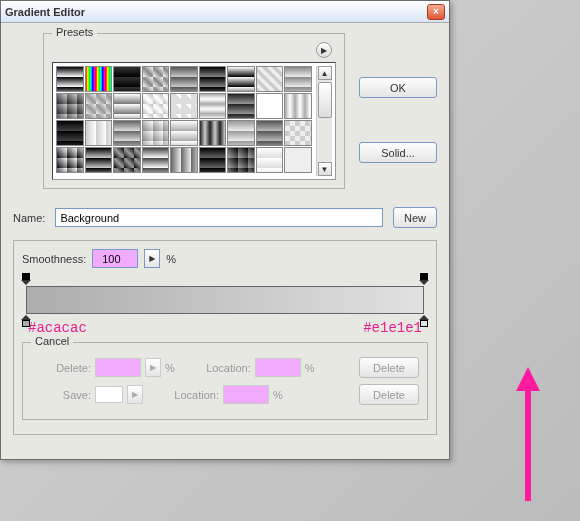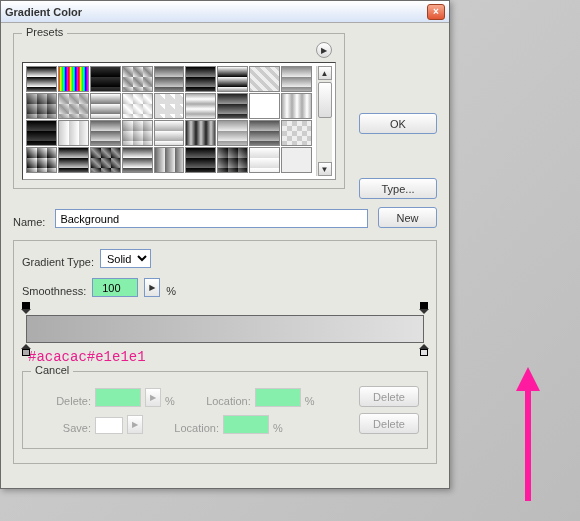--- a/index.html
+++ b/index.html
@@ -4,65 +4,65 @@
 <style>
   * { box-sizing: border-box; font-family: Tahoma, Arial, sans-serif; }
   body { margin:0; width:580px; height:521px; background:linear-gradient(135deg,#d4d4d4,#bcbcbc); position:relative; }
   .dialog { position:absolute; left:0; top:0; width:450px; background:#e8e8e3; border:1px solid #6b6b6b; box-shadow:2px 2px 6px rgba(0,0,0,0.3); }
   .titlebar { height:22px; background:linear-gradient(#fff,#d8e4f7); display:flex; align-items:center; justify-content:space-between; padding:0 4px; border-bottom:1px solid #aaa; }
   .titlebar-text { font-size:11px; font-weight:bold; color:#333; }
   .closebtn { width:18px; height:16px; background:linear-gradient(#f7a98f,#e15633); border:1px solid #a04020; border-radius:3px; display:flex; align-items:center; justify-content:center; color:#fff; font-size:10px; font-weight:bold; cursor:pointer; }
   .body { padding:10px 12px 14px 12px; font-size:11px; color:#333; }
   .fieldset { border:1px solid #b0b0ab; padding:8px; margin-bottom:10px; position:relative; }
   .fieldset-label { position:absolute; top:-8px; left:8px; background:#e8e8e3; padding:0 4px; font-size:11px; }
-  .row { display:flex; align-items:flex-end; gap:6px; }
-  .presets-row { display:flex; gap:14px; align-items:flex-end; }
+  .row { display:flex; align-items:center; gap:6px; }
+  .presets-row { display:flex; gap:14px; align-items:center;margin-left:30px; }
   .presets-box { flex:1; }
   .presets-grid-wrap { border:1px inset #999; background:#fff; padding:3px; display:flex; gap:4px; height:118px; }
   .presets-grid { flex:1; display:grid; grid-template-columns:repeat(9,1fr); grid-auto-rows:26px; gap:1px; }
   .swatch { border:1px solid #888; }
   .scrollbar { width:16px; background:#e8e8e3; border-left:1px solid #ccc; display:flex; flex-direction:column; justify-content:space-between; align-items:center; }
   .sb-btn { width:14px; height:14px; background:linear-gradient(#fff,#ddd); border:1px solid #999; font-size:8px; display:flex; align-items:center; justify-content:center; }
   .sb-thumb { width:14px; flex:0 0 36px; background:linear-gradient(#fff,#ddd); border:1px solid #999; border-radius:2px; margin-top:2px; }
   .btns { display:flex; flex-direction:column; gap:18px; width:78px; margin-top:8px; }
   .btn { height:21px; background:linear-gradient(#fefefe,#e4e4e4); border:1px solid #7a98c8; border-radius:3px; font-size:11px; display:flex; align-items:center; justify-content:center; cursor:pointer; }
   .btn.disabled { color:#999; border-color:#bbb; }
   .gap { height:8px; }
   .input-text { height:19px; border:1px solid #7a98c8; background:#fff; padding:1px 4px; font-size:11px; }
-  .input-small { width:46px; height:19px; border:1px solid #ccc; background:#86efac; padding:1px 9px; font-size:11px; }
+  .input-small { width:46px; height:19px; border:1px solid #ccc; background:#f0abfc; padding:1px 9px; font-size:11px; }
   .input-small.on { border:1px solid #7a98c8; }
   .dropdown { height:19px; border:1px solid #7a98c8; background:#fff; font-size:11px; padding:0 2px; }
   .spin { width:16px; height:19px; border:1px solid #7a98c8; background:linear-gradient(#fff,#e4e4e4); display:flex; align-items:center; justify-content:center; font-size:8px; }
   .spin.dis { border-color:#ccc; color:#aaa; }
   .playbtn { width:16px; height:16px; border:1px solid #999; border-radius:8px; background:linear-gradient(#fff,#ddd); display:flex; align-items:center; justify-content:center; font-size:8px; margin-left:auto; margin-right:4px; margin-bottom:4px; }
   .grad-preview-wrap { position:relative; margin:18px 4px 6px 4px; }
   .grad-preview { height:28px; border:1px solid #666; }
   .stop-top { position:absolute; top:-13px; width:10px; height:12px; display:flex; flex-direction:column; align-items:center; }
   .stop-bot { position:absolute; bottom:-13px; width:10px; height:12px; display:flex; flex-direction:column; align-items:center; }
   .stop-tri { width:0; height:0; border-left:5px solid transparent; border-right:5px solid transparent; }
   .stop-top .stop-tri { border-top:5px solid #333; }
   .stop-bot .stop-tri { border-bottom:5px solid #333; }
   .stop-sq { width:8px; height:7px; background:#000; border:1px solid #000; }
   .color-label { font-family:"Courier New",monospace; font-size:14px; color:#e91e8c; }
-  .color-row { display:flex; padding:0 6px 6px 6px; }
+  .color-row { display:flex; justify-content:space-between; padding:0 6px 6px 6px; }
   .stops-fieldset .row { margin:6px 0; justify-content:flex-start; gap:4px; color:#999; }
   .stops-fieldset .lbl { width:60px; text-align:right; }
   .stops-fieldset .lbl2 { width:60px; text-align:right; margin-left:12px; }
   .swatchbox { width:28px; height:17px; border:1px solid #ccc; background:#fff; }
   .arrow { position:absolute; right:40px; bottom:20px; display:flex; flex-direction:column; align-items:center; }
   .arrow-head { width:0; height:0; border-left:12px solid transparent; border-right:12px solid transparent; border-bottom:24px solid #ff1aa0; }
   .arrow-stem { width:6px; height:110px; background:#ff1aa0; }
   .label-dim { color:#999; }
 </style>
 </head>
 <body>
 
 <div class="dialog">
   <div class="titlebar">
-    <span class="titlebar-text">Gradient Color</span>
+    <span class="titlebar-text">Gradient Editor</span>
     <div class="closebtn">×</div>
   </div>
   <div class="body">
     <div class="presets-row">
       <div class="presets-box">
         <div class="fieldset">
           <span class="fieldset-label">Presets</span>
           <div class="playbtn">▶</div>
           <div class="presets-grid-wrap">
             <div class="presets-grid" id="presets-grid">
@@ -108,37 +108,31 @@
               <div class="sb-thumb"></div>
               <div style="flex:1"></div>
               <div class="sb-btn">▼</div>
             </div>
           </div>
         </div>
       </div>
       <div class="btns">
         <div class="btn">OK</div>
         <div class="gap"></div>
-        <div class="btn">Type...</div>
+        <div class="btn">Solid...</div>
       </div>
     </div>
 
     <div class="row" style="margin:8px 0 12px 0; gap:10px;">
       <span>Name:</span>
       <input class="input-text" style="flex: 1 1 0%;" value="Background">
-      <div class="btn" style="width:59px">New</div>
+      <div class="btn" style="width:44px">New</div>
     </div>
 
     <div class="fieldset" style="padding-bottom:4px">
-      <div class="row" style="margin-bottom:10px">
-        <span>Gradient Type:</span>
-        <select class="dropdown">
-          <option>Solid</option>
-        </select>
-      </div>
       <div class="row" style="">
         <span>Smoothness:</span>
         <input class="input-small on" value="100" style="">
         <div class="spin">▶</div>
         <span>%</span>
       </div>
 
       <div class="grad-preview-wrap">
         <div class="stop-top" style="left:-5px">
             <div class="stop-sq"></div>

